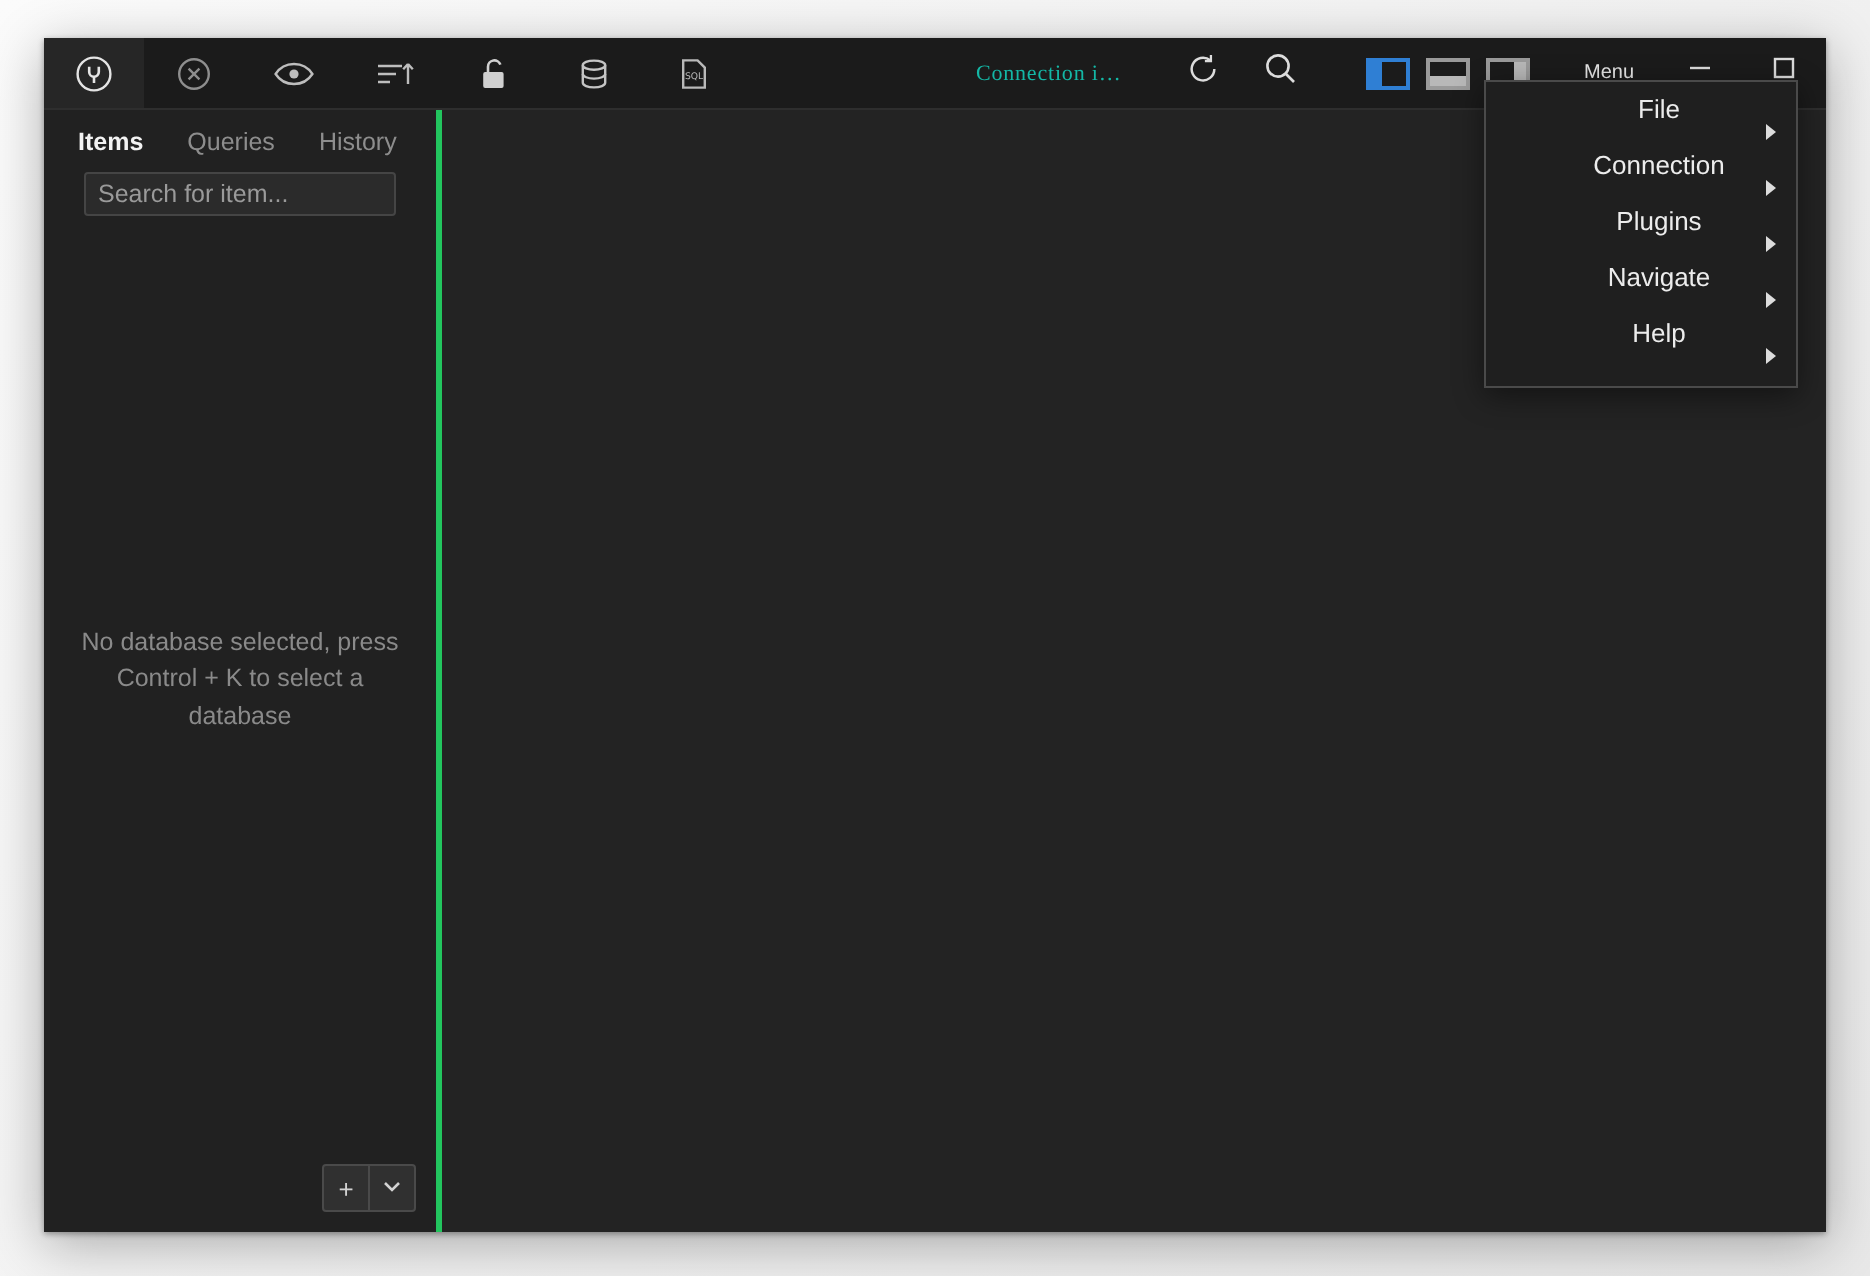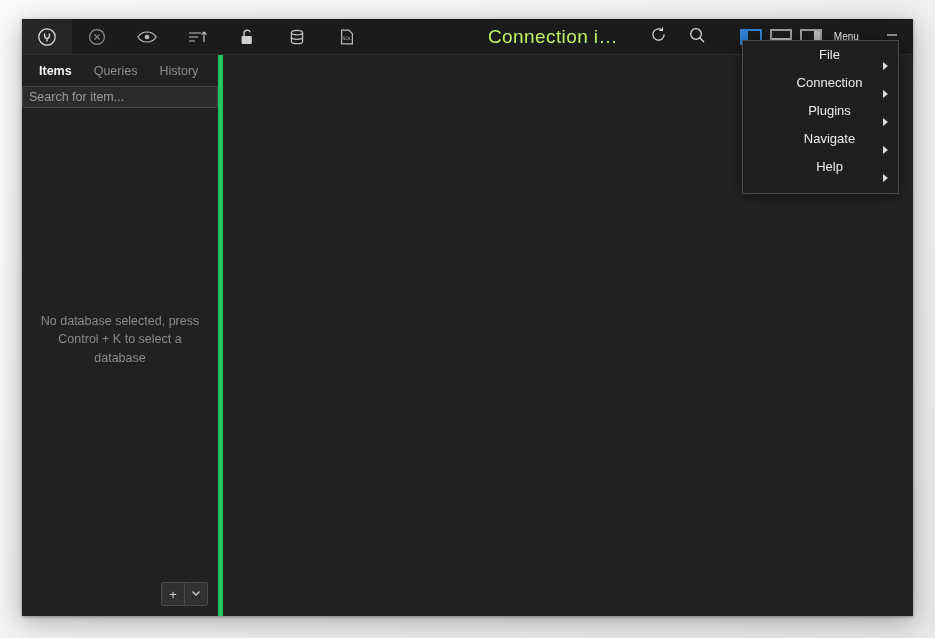--- a/index.html
+++ b/index.html
@@ -56,23 +56,23 @@
   #titlebar-center {
     flex: 1;
     display: flex;
     align-items: center;
     justify-content: flex-start;
     padding-left: 116px;
     gap: 0px;
   }
 
   #conn-title {
-    font-family: Liberation Sans, sans-serif;
-    font-size: 19px;
-    color: #bef264;
+    font-family: Liberation Serif, serif;
+    font-size: 11px;
+    color: #14b8a6;
     letter-spacing: 0.4px;
     white-space: nowrap;
     padding-right: 22px;
   }
 
   .tb-icon-sm {
     width: 38px;
     height: 35px;
     display: flex;
     align-items: center;
@@ -129,41 +129,41 @@
 
   
   #body-split {
     display: flex;
     height: 562px;
   }
 
   #sidebar {
     width: 196px;
     background: #212121;
-    border-right: 5px solid #22c55e;
+    border-right: 3px solid #22c55e;
     display: flex;
     flex-direction: column;
     position: relative;
   }
 
   #tabs {
     display: flex;
     align-items: center;
     height: 31px;
     padding-left: 8px;
     gap: 4px;
   }
   .tab {
     font-size: 12.5px;
     color: #8d8d8d;
     padding: 4px 9px;
   }
   .tab.active { color: #f2f2f2; font-weight: bold; }
 
-  #search-wrap { padding: 0 0; }
+  #search-wrap { padding: 0 20px; }
   #search-input {
     width: 100%;
     box-sizing: border-box;
     height: 22px;
     background: #2b2b2b;
     border: 1px solid #454545;
     border-radius: 2px;
     color: #cfcfcf;
     font-size: 12.5px;
     padding: 0 6px;

